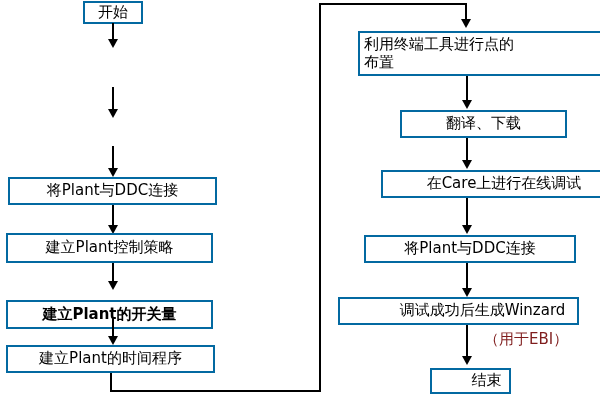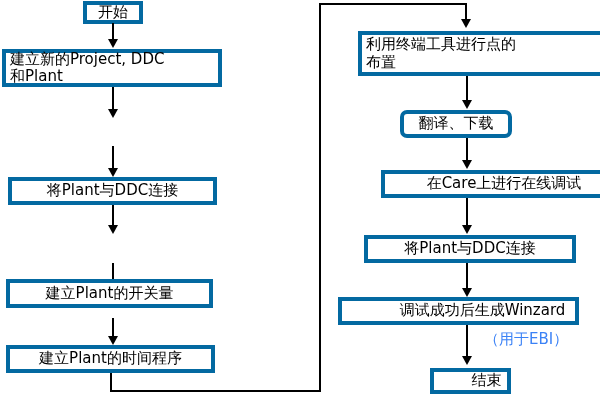--- a/index.html
+++ b/index.html
@@ -12,39 +12,39 @@
     width: 600px;
     height: 400px;
     background: #ffffff;
     overflow: hidden;
     font-family: "DejaVu Sans", "Liberation Sans", sans-serif;
   }
   .node {
     position: absolute;
     box-sizing: border-box;
     background: #ffffff;
-    border: 4px solid #0369a1;
+    border: 2px solid #0369a1;
     color: #000000;
     display: flex;
     align-items: center;
     justify-content: center;
     text-align: center;
     line-height: 1.15;
     font-size: 15px;
     letter-spacing: 0px;
     white-space: pre-line;
   }
   .node.left-align {
     justify-content: flex-start;
     text-align: left;
     padding-left: 4px;
   }
   .annot {
     position: absolute;
-    color: #3b82f6;
+    color: #7f1d1d;
     font-size: 15px;
     line-height: 1.1;
     white-space: nowrap;
   }
   
   .vline {
     position: absolute;
     width: 2px;
     background: #000000;
   }
@@ -65,60 +65,59 @@
 </head>
 <body>
 
 <div id="canvas">
 
   <div class="node" style="left:83px; top:1px; width:60px; height:23px; font-size:15px;">开始</div>
 
   <div class="vline" style="left:112px; top:23px; height:18px;"></div>
   <div class="arrowhead" style="left:108px; top:39px;"></div>
 
-  <div class="node left-align" style="left:2px; top:49px; width:220px; height:38px; font-size:15px;">建立新的Project, DDC
-和Plant</div>
 
   <div class="vline" style="left:112px; top:87px; height:24px;"></div>
   <div class="arrowhead" style="left:108px; top:109px;"></div>
 
 
   <div class="vline" style="left:112px; top:146px; height:24px;"></div>
   <div class="arrowhead" style="left:108px; top:168px;"></div>
 
   <div class="node" style="left:8px; top:177px; width:209px; height:28px;">将Plant与DDC连接</div>
 
   <div class="vline" style="left:112px; top:205px; height:24px;"></div>
   <div class="arrowhead" style="left:108px; top:225px;"></div>
 
+  <div class="node" style="left:6px; top:233px; width:207px; height:30px;">建立Plant控制策略</div>
 
   <div class="vline" style="left:112px; top:263px; height:22px;"></div>
   <div class="arrowhead" style="left:108px; top:281px;"></div>
 
-  <div class="node" style="left:6px; top:279px; width:207px; height:29px;">建立Plant的开关量</div>
+  <div class="node" style="left:6px; top:300px; width:207px; height:29px;font-weight:bold;">建立Plant的开关量</div>
 
   <div class="vline" style="left:112px; top:318px; height:22px;"></div>
   <div class="arrowhead" style="left:108px; top:336px;"></div>
 
   <div class="node" style="left:6px; top:345px; width:209px; height:28px;text-align:center;">建立Plant的时间程序</div>
 
   <div class="vline" style="left:110px; top:373px; height:19px;"></div>
   <div class="hline" style="left:110px; top:390px; width:211px;"></div>
   <div class="vline" style="left:319px; top:3px; height:389px;"></div>
   <div class="hline" style="left:319px; top:3px; width:148px;"></div>
   <div class="vline" style="left:465px; top:3px; height:18px;"></div>
   <div class="arrowhead" style="left:461px; top:19px;"></div>
 
   <div class="node left-align" style="left:358px; top:31px; width:256px; height:45px;">利用终端工具进行点的
 布置</div>
 
   <div class="vline" style="left:466px; top:76px; height:26px;"></div>
   <div class="arrowhead" style="left:462px; top:100px;"></div>
 
-  <div class="node" style="left:400px; top:110px; width:112px; height:28px;border-radius:7px;">翻译、下载</div>
+  <div class="node" style="left:400px; top:110px; width:167px; height:28px;">翻译、下载</div>
 
   <div class="vline" style="left:466px; top:138px; height:26px;"></div>
   <div class="arrowhead" style="left:462px; top:160px;"></div>
 
   <div class="node" style="left:345px; top:170px; width:246px; height:28px;margin-left:36px;">在Care上进行在线调试</div>
 
   <div class="vline" style="left:466px; top:198px; height:30px;"></div>
   <div class="arrowhead" style="left:462px; top:225px;"></div>
 
   <div class="node" style="left:364px; top:235px; width:212px; height:28px;">将Plant与DDC连接</div>

